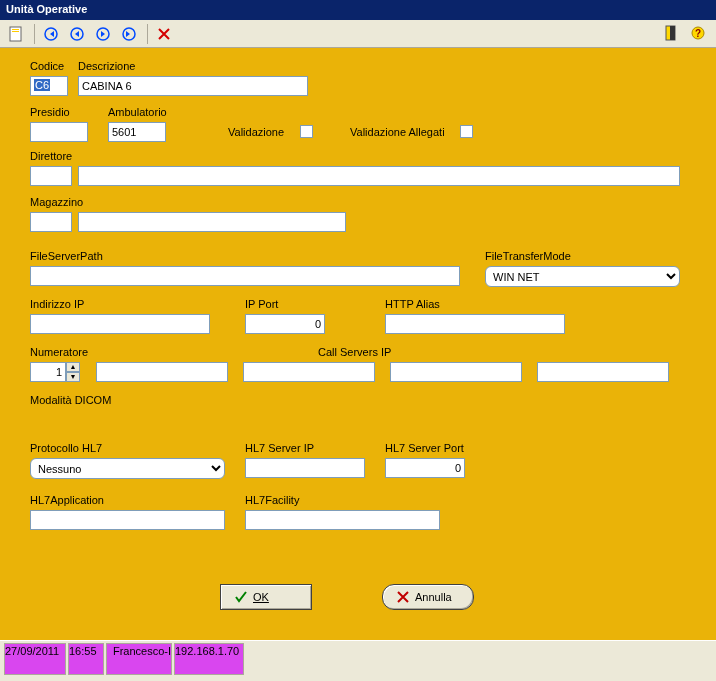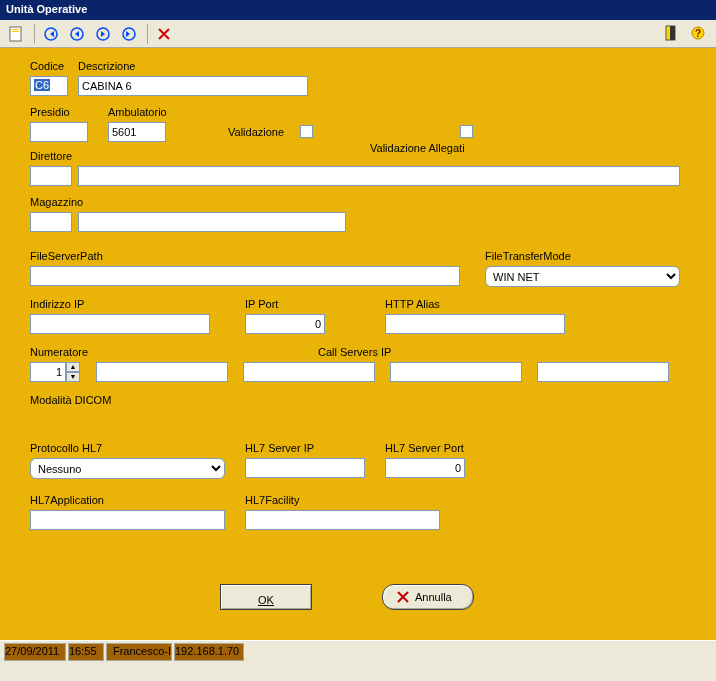--- a/index.html
+++ b/index.html
@@ -69,23 +69,23 @@
     height:26px;
   }
   .statusbar {
     border-top:1px solid #fff;
     background:#ece9d8;
     padding:2px 4px;
     display:flex;
   }
   .statuscell {
     border:1px solid #aca899;
-    background:#a16207;
+    background:#d946ef;
     padding:1px 0;
-    height:18px;
+    height:32px;
     margin-right:2px;
     font-size:11px;
     overflow:hidden;
     white-space:nowrap;
   }
   .spinner {
     display:inline-flex; align-items:stretch;
   }
   .spinner input { width:36px; text-align:right; }
   .spinbtns { display:flex; flex-direction:column; }
@@ -175,21 +175,21 @@
   </div>
   <input type="text" class="field" style="position: absolute; left: 78px; top: 28px; width: 230px;" value="CABINA 6">
 
   <div style="position:absolute; left:30px; top:58px;" class="lbl">Presidio</div>
   <div style="position:absolute; left:108px; top:58px;" class="lbl">Ambulatorio</div>
   <input type="text" class="field" style="position: absolute; left: 30px; top: 74px; width: 58px;" value="">
   <input type="text" class="field" style="position: absolute; left: 108px; top: 74px; width: 58px;" value="5601">
 
   <span class="lbl" style="position:absolute; left:228px; top:78px;">Validazione</span>
   <span class="check" style="position:absolute; left:300px; top:77px;"></span>
-  <span class="lbl" style="position:absolute; left:350px; top:94px;margin-left:20px;">Validazione Allegati</span>
+  <span class="lbl" style="position:absolute; left:350px; top:78px;">Validazione Allegati</span>
   <span class="check" style="position:absolute; left:460px; top:77px;"></span>
 
   <div style="position:absolute; left:30px; top:102px;" class="lbl">Direttore</div>
   <input type="text" class="field" style="position: absolute; left: 30px; top: 118px; width: 42px;" value="">
   <input type="text" class="field" style="position: absolute; left: 78px; top: 118px; width: 602px;" value="">
 
   <div style="position:absolute; left:30px; top:148px;" class="lbl">Magazzino</div>
   <input type="text" class="field" style="position: absolute; left: 30px; top: 164px; width: 42px;" value="">
   <input type="text" class="field" style="position: absolute; left: 78px; top: 164px; width: 268px;" value="">
 
@@ -230,21 +230,21 @@
   <div style="position:absolute; left:245px; top:394px;" class="lbl">HL7 Server IP</div>
   <input type="text" class="field" style="position: absolute; left: 245px; top: 410px; width: 120px;" value="">
   <div style="position:absolute; left:385px; top:394px;" class="lbl">HL7 Server Port</div>
   <input type="text" class="field" style="position: absolute; left: 385px; top: 410px; width: 80px; text-align: right;" value="0">
 
   <div style="position:absolute; left:30px; top:446px;" class="lbl">HL7Application</div>
   <input type="text" class="field" style="position: absolute; left: 30px; top: 462px; width: 195px;" value="">
   <div style="position:absolute; left:245px; top:446px;" class="lbl">HL7Facility</div>
   <input type="text" class="field" style="position: absolute; left: 245px; top: 462px; width: 195px;" value="">
 
-  <button class="btn" style="position:absolute; left:220px; top:536px; width:92px;flex-direction:column;">
+  <button class="btn" style="position:absolute; left:220px; top:536px; width:92px;">
     <svg width="12" height="12">
         <path d="M1 6l3 4 7-9" stroke="#008000" stroke-width="2" fill="none"></path>
       </svg>
     <span style="text-decoration:underline;">OK</span>
   </button>
   <button class="btn" style="position:absolute; left:382px; top:536px; width:92px;border-radius:12px;">
     <svg width="12" height="12">
         <path d="M1 1l10 10M11 1L1 11" stroke="#c00000" stroke-width="2"></path>
       </svg>
     <span>Annulla</span>

